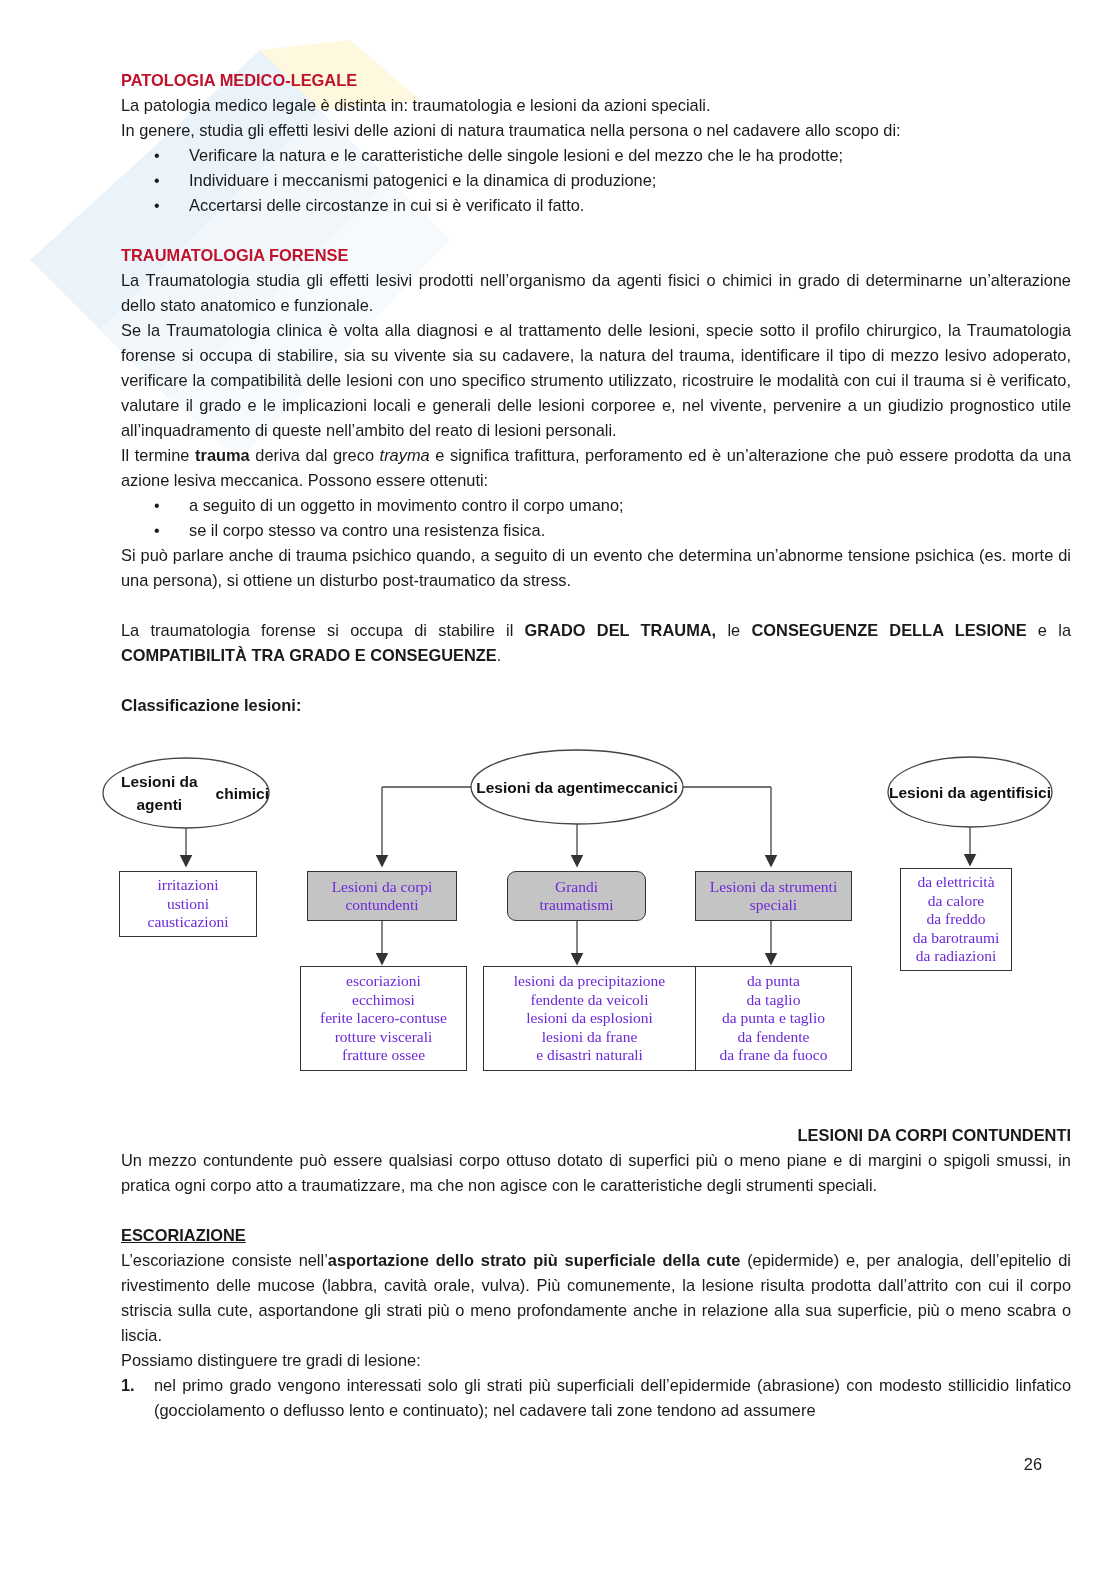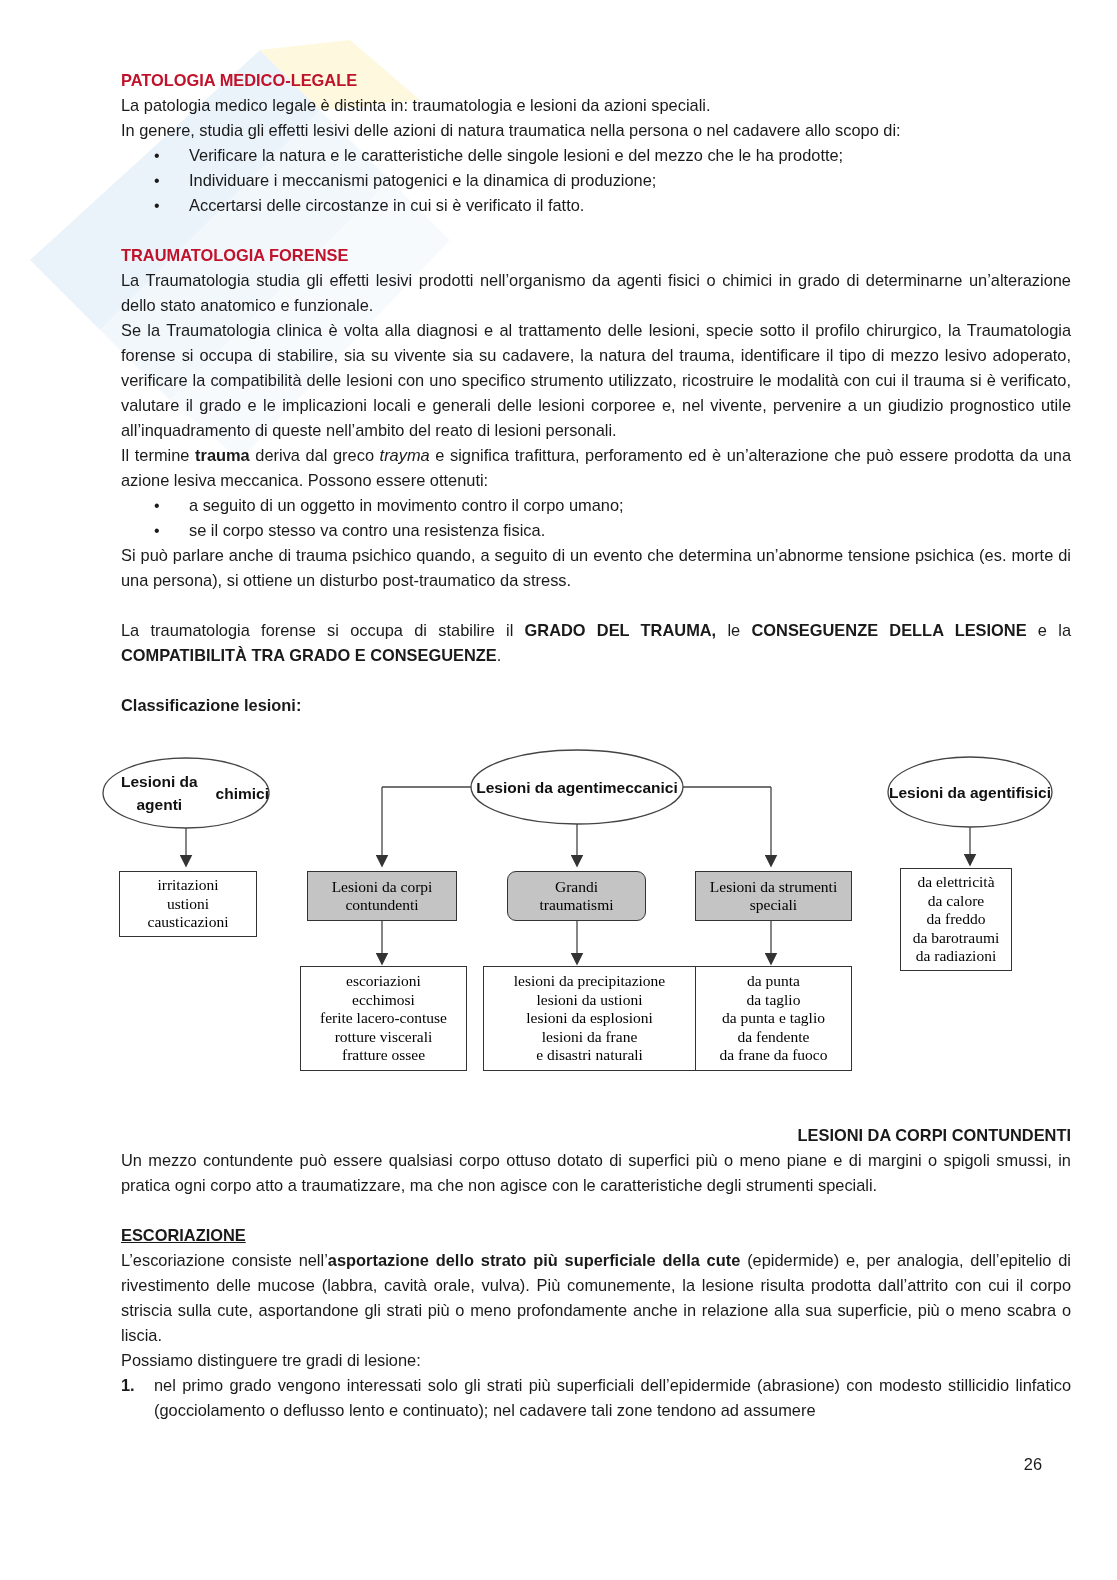--- a/index.html
+++ b/index.html
@@ -15,21 +15,21 @@
   ul.bul li::before { content: "\2022"; position: absolute; left: 33px; top: 0; font-size: 16px; }
   .gap { height: 25px; }
   b { font-weight: bold; }
   i { font-style: italic; }
   .center-h { text-align: right; font-weight: bold; }
   .under { text-decoration: underline; font-weight: bold; }
   ol.num { margin: 0; padding: 0; list-style: none; }
   ol.num li { position: relative; padding-left: 33px; text-align: justify; }
   ol.num li .n { position: absolute; left: 0; top: 0; font-weight: bold; }
   .diagram { position: absolute; left: 93px; top: 745px; width: 970px; height: 335px; }
-  .dtext { font-family: "Liberation Serif", serif; font-size: 15.5px; line-height: 18.5px; color: #000000; text-align: center; }
+  .dtext { font-family: "Liberation Serif", serif; font-size: 15.5px; line-height: 18.5px; color: #6d28d9; text-align: center; }
   .ell-text { font-family: "Liberation Sans", sans-serif; font-weight: bold; font-size: 15.5px; line-height: 23px; text-align: center; color: #111; }
   .box { position: absolute; border: 1.5px solid #333; box-sizing: border-box; display: flex; align-items: center; justify-content: center; flex-direction: column; }
   .box.gray { background: #c4c4c4; }
   .ell { position: absolute; display: flex; align-items: center; justify-content: center; }
   .pagenum { position: absolute; right: 75px; top: 1455px; font-size: 16.4px; }
 </style>
 </head>
 <body>
 
 <svg class="watermark" viewBox="0 0 560 460">
@@ -136,21 +136,21 @@
 
   <div class="box" style="left:207px;top:221px;width:167px;height:105px;">
     <div class="dtext">escoriazioni</div>
     <div class="dtext">ecchimosi</div>
     <div class="dtext">ferite lacero-contuse</div>
     <div class="dtext">rotture viscerali</div>
     <div class="dtext">fratture ossee</div>
   </div>
   <div class="box" style="left:390px;top:221px;width:213px;height:105px;">
     <div class="dtext">lesioni da precipitazione</div>
-    <div class="dtext">lesioni da ustioni</div>
+    <div class="dtext">fendente da veicoli</div>
     <div class="dtext">lesioni da esplosioni</div>
     <div class="dtext">lesioni da frane</div>
     <div class="dtext">e disastri naturali</div>
   </div>
   <div class="box" style="left:602px;top:221px;width:157px;height:105px;">
     <div class="dtext">da punta</div>
     <div class="dtext">da taglio</div>
     <div class="dtext">da punta e taglio</div>
     <div class="dtext">da fendente</div>
     <div class="dtext">da frane da fuoco</div>

